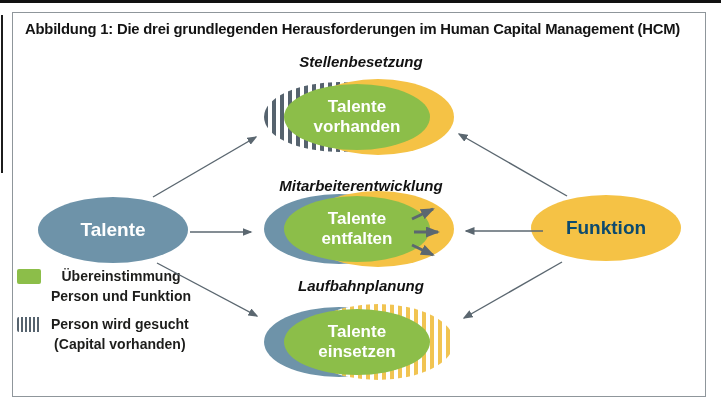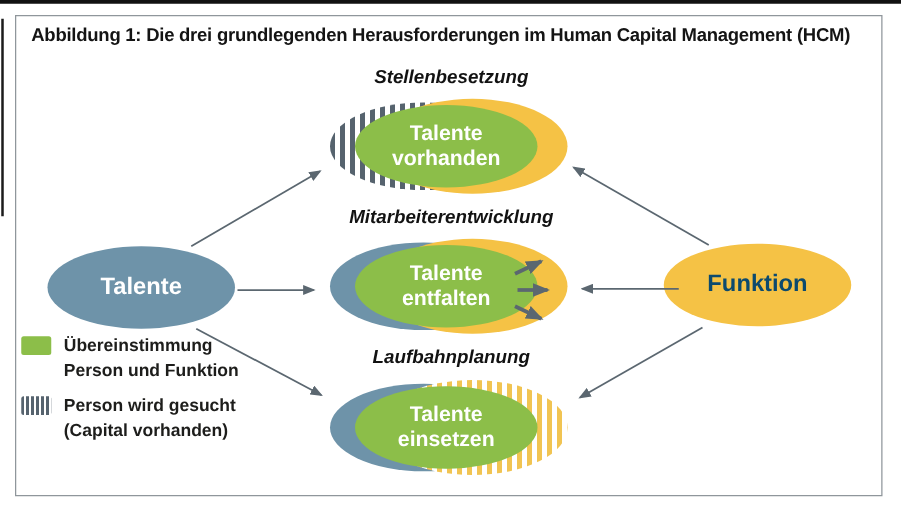--- a/index.html
+++ b/index.html
@@ -14,21 +14,21 @@
   .figure-title{
     position:absolute;left:25px;top:21px;width:680px;
     font-size:14.8px;font-weight:700;letter-spacing:-0.2px;color:#141414;white-space:nowrap;
   }
 
   .challenge-heading{
     position:absolute;width:194px;text-align:center;white-space:nowrap;
     font-size:15px;font-weight:700;font-style:italic;color:#121212;
   }
   .heading-0{left:264px;top:53px;font-style:italic;}
-  .heading-1{left:264px;top:165px;}
+  .heading-1{left:264px;top:177px;}
   .heading-2{left:264px;top:277px;}
 
   .group{position:absolute;width:190px;height:76px;}
   .group-0{left:264px;top:79px;}
   .group-1{left:264px;top:191px;}
   .group-2{left:264px;top:304px;}
 
   .ell{position:absolute;border-radius:50%;}
   .ell-left{left:0;top:3px;width:150px;height:70px;}
   .ell-right{left:38px;top:0;width:152px;height:76px;}
@@ -44,21 +44,21 @@
 
   .node{
     position:absolute;width:150px;height:66px;border-radius:50%;
     display:flex;align-items:center;justify-content:center;
     font-size:19px;font-weight:700;
   }
   .node-talente{left:38px;top:197px;background:#6e93a9;color:#ffffff;}
   .node-funktion{left:531px;top:195px;background:#f5c245;color:#0c4a6e;}
 
   .legend{position:absolute;left:16px;top:266px;width:200px;}
-  .legend-item{display:flex;margin-bottom:7px;}
+  .legend-item{display:flex;margin-bottom:7px;text-align:center;}
   .swatch{flex:0 0 auto;width:24px;height:15px;margin:3px 10px 0 1px;border-radius:2px;}
   .swatch-solid-green{background:#8cbe49;}
   .swatch-striped-blue{background:repeating-linear-gradient(90deg,#56636e 0 2px,#ffffff 2px 4px);}
   .swatch-striped-yellow{background:repeating-linear-gradient(90deg,#f1c452 0 2px,#ffffff 2px 4px);}
   .legend-text{font-size:14px;font-weight:700;line-height:1.45;color:#1d1d1b;}
   .legend-text span{display:block;white-space:nowrap;}
 
   .arrow-layer{position:absolute;left:0;top:0;width:721px;height:413px;pointer-events:none;}
 </style>
 </head>

